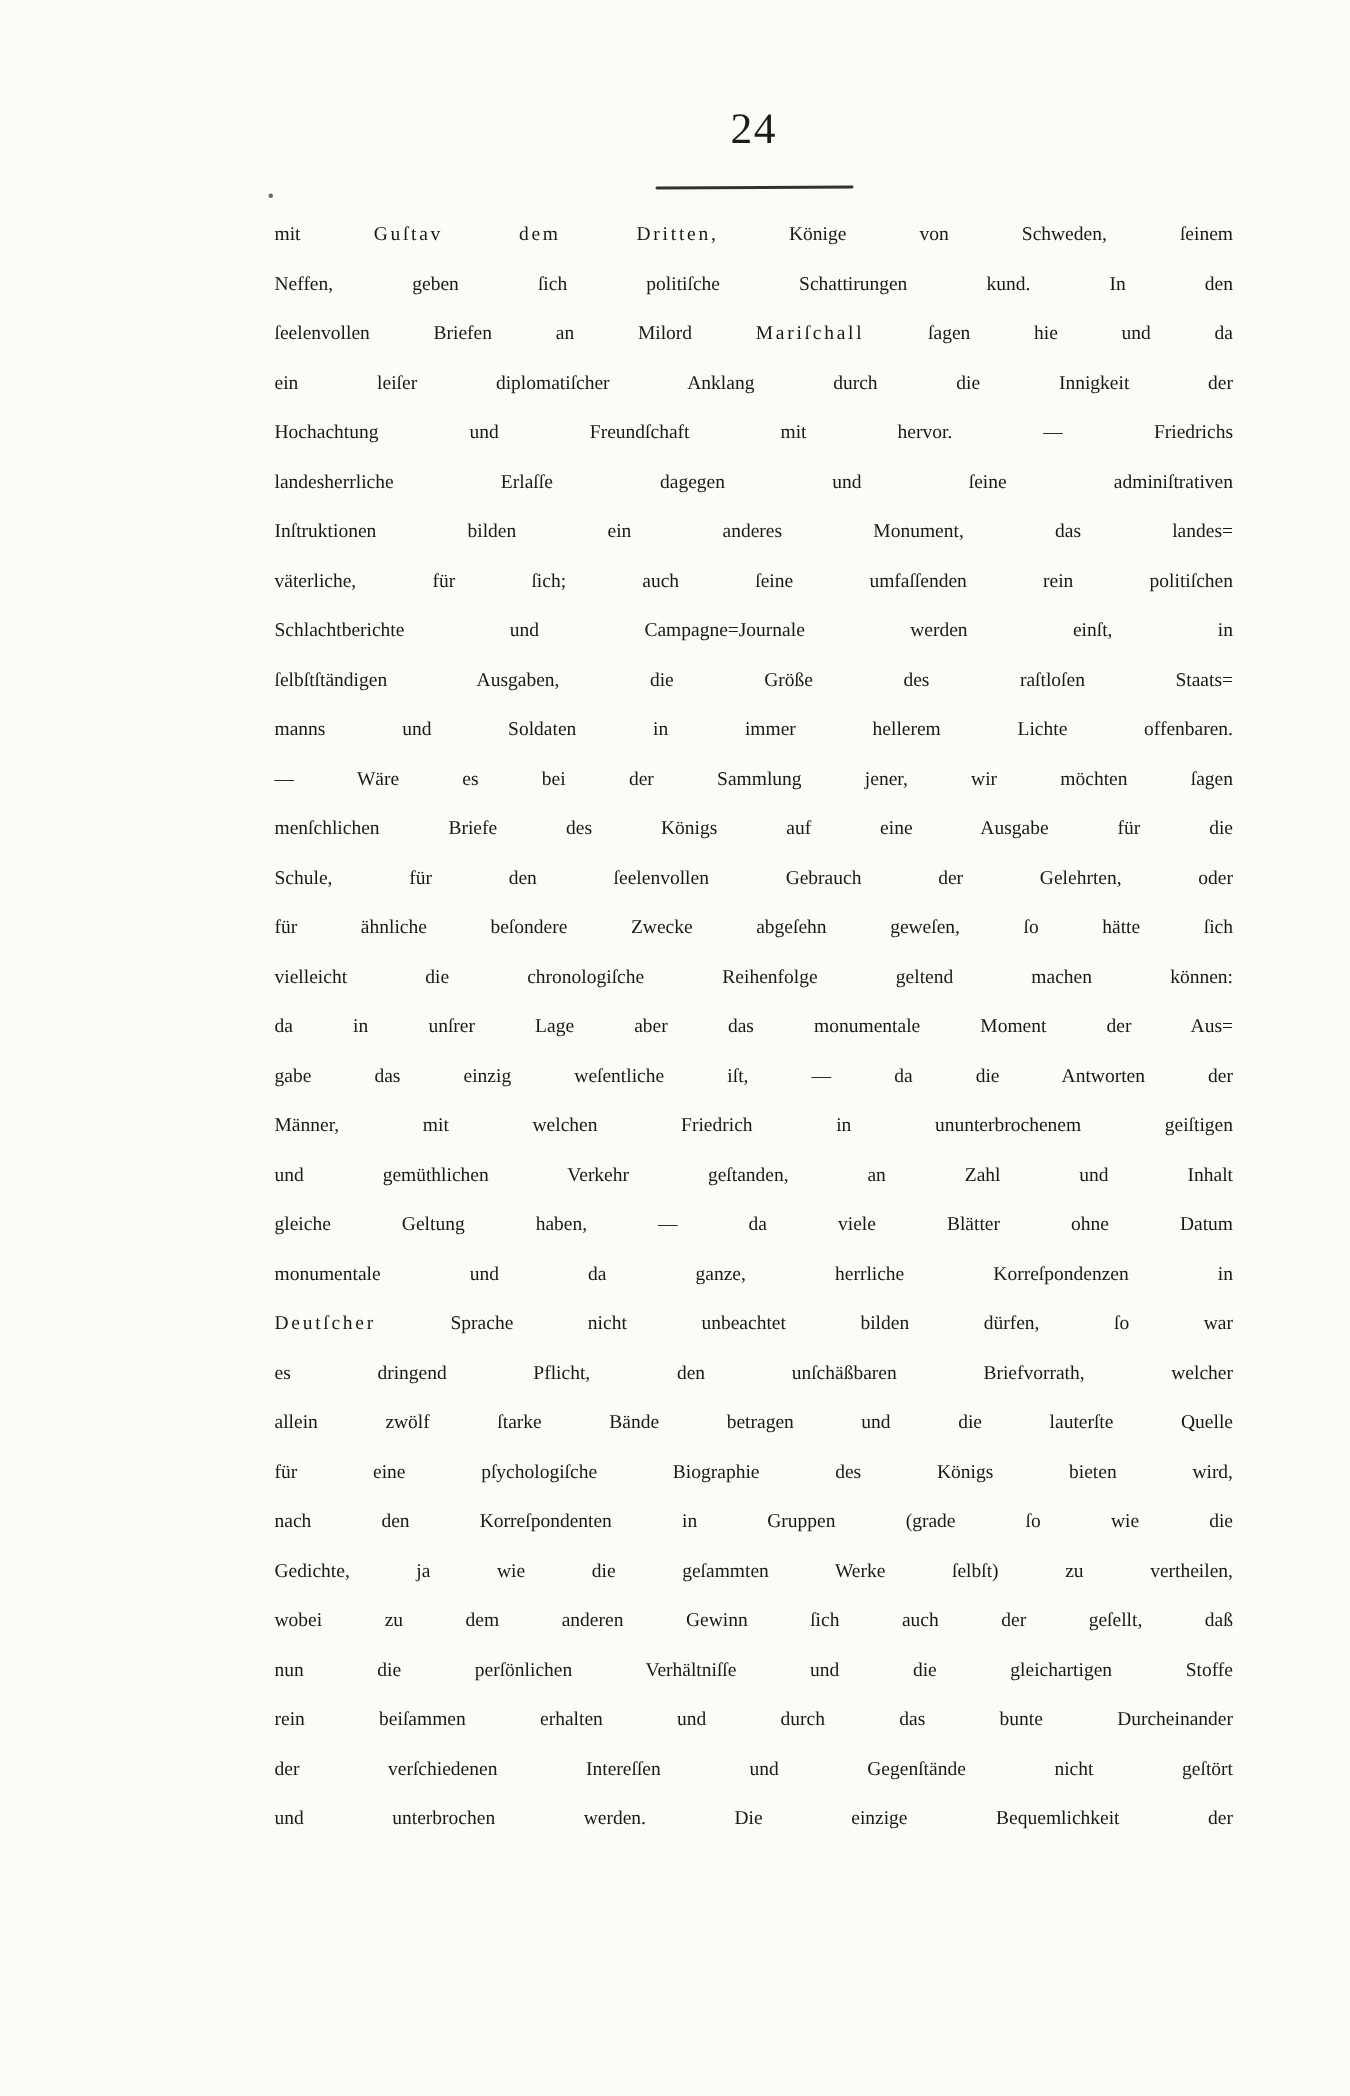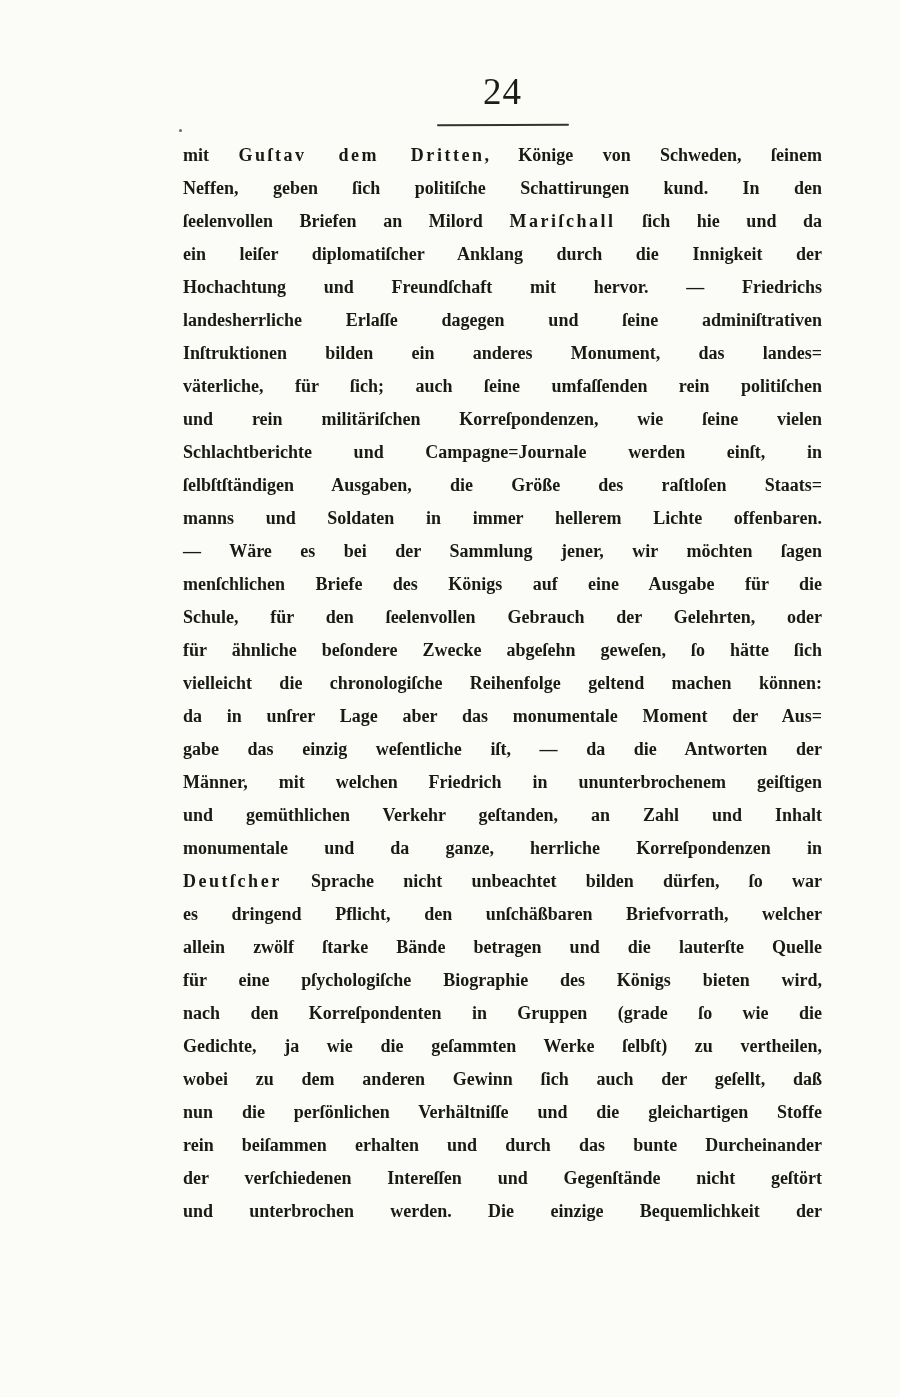--- a/index.html
+++ b/index.html
@@ -21,21 +21,21 @@
     left: 183px;
     top: 0;
     width: 639px;
   }
   .page-number {
     position: absolute;
     top: 70px;
     left: 0;
     width: 100%;
     text-align: center;
-    font-size: 37px;
+    font-size: 29px;
     font-weight: 400;
     letter-spacing: 1px;
     color: #1c1b14;
   }
   .header-rule {
     position: absolute;
     top: 124px;
     left: 50%;
     width: 132px;
     height: 2px;
@@ -55,22 +55,22 @@
   }
   .lines {
     position: absolute;
     top: 139px;
     left: 0;
     width: 639px;
   }
   .line {
     height: 33px;
     line-height: 33px;
-    font-size: 18px;
-    font-weight: 700;
+    font-size: 13px;
+    font-weight: 400;
     text-align: justify;
     text-align-last: justify;
     -moz-text-align-last: justify;
     white-space: normal;
     overflow: visible;
   }
   .sperr {
     letter-spacing: 0.14em;
   }
 </style>
@@ -78,39 +78,39 @@
 <body>
 
 <div class="page">
   <div class="text-block">
     <div class="page-number">24</div>
     <div class="header-rule"></div>
     <div class="ink-speck"></div>
     <div class="lines">
         <div class="line"><span>mit </span><span class="sperr">Guſtav dem Dritten</span><span>, Könige von Schweden, ſeinem</span></div>
         <div class="line"><span>Neffen, geben ſich politiſche Schattirungen kund. In den</span></div>
-        <div class="line"><span>ſeelenvollen Briefen an Milord </span><span class="sperr">Mariſchall</span><span> ſich hie und da</span></div>
+        <div class="line"><span>ſeelenvollen Briefen an Milord </span><span class="sperr">Mariſchall</span><span> ſagen hie und da</span></div>
         <div class="line"><span>ein leiſer diplomatiſcher Anklang durch die Innigkeit der</span></div>
         <div class="line"><span>Hochachtung und Freundſchaft mit hervor. — Friedrichs</span></div>
         <div class="line"><span>landesherrliche Erlaſſe dagegen und ſeine adminiſtrativen</span></div>
         <div class="line"><span>Inſtruktionen bilden ein anderes Monument, das landes=</span></div>
         <div class="line"><span>väterliche, für ſich; auch ſeine umfaſſenden rein politiſchen</span></div>
-        <div class="line"><span>und rein militäriſchen Korreſpondenzen, wie ſeine vielen</span></div>
         <div class="line"><span>Schlachtberichte und Campagne=Journale werden einſt, in</span></div>
         <div class="line"><span>ſelbſtſtändigen Ausgaben, die Größe des raſtloſen Staats=</span></div>
         <div class="line"><span>manns und Soldaten in immer hellerem Lichte offenbaren.</span></div>
         <div class="line"><span>— Wäre es bei der Sammlung jener, wir möchten ſagen</span></div>
         <div class="line"><span>menſchlichen Briefe des Königs auf eine Ausgabe für die</span></div>
         <div class="line"><span>Schule, für den ſeelenvollen Gebrauch der Gelehrten, oder</span></div>
         <div class="line"><span>für ähnliche beſondere Zwecke abgeſehn geweſen, ſo hätte ſich</span></div>
         <div class="line"><span>vielleicht die chronologiſche Reihenfolge geltend machen können:</span></div>
         <div class="line"><span>da in unſrer Lage aber das monumentale Moment der Aus=</span></div>
         <div class="line"><span>gabe das einzig weſentliche iſt, — da die Antworten der</span></div>
         <div class="line"><span>Männer, mit welchen Friedrich in ununterbrochenem geiſtigen</span></div>
         <div class="line"><span>und gemüthlichen Verkehr geſtanden, an Zahl und Inhalt</span></div>
+        <div class="line"><span>gleiche Geltung haben, — da viele Blätter ohne Datum</span></div>
         <div class="line"><span>monumentale und da ganze, herrliche Korreſpondenzen in</span></div>
         <div class="line"><span class="sperr">Deutſcher</span><span> Sprache nicht unbeachtet bilden dürfen, ſo war</span></div>
         <div class="line"><span>es dringend Pflicht, den unſchäßbaren Briefvorrath, welcher</span></div>
         <div class="line"><span>allein zwölf ſtarke Bände betragen und die lauterſte Quelle</span></div>
         <div class="line"><span>für eine pſychologiſche Biographie des Königs bieten wird,</span></div>
         <div class="line"><span>nach den Korreſpondenten in Gruppen (grade ſo wie die</span></div>
         <div class="line"><span>Gedichte, ja wie die geſammten Werke ſelbſt) zu vertheilen,</span></div>
         <div class="line"><span>wobei zu dem anderen Gewinn ſich auch der geſellt, daß</span></div>
         <div class="line"><span>nun die perſönlichen Verhältniſſe und die gleichartigen Stoffe</span></div>
         <div class="line"><span>rein beiſammen erhalten und durch das bunte Durcheinander</span></div>

